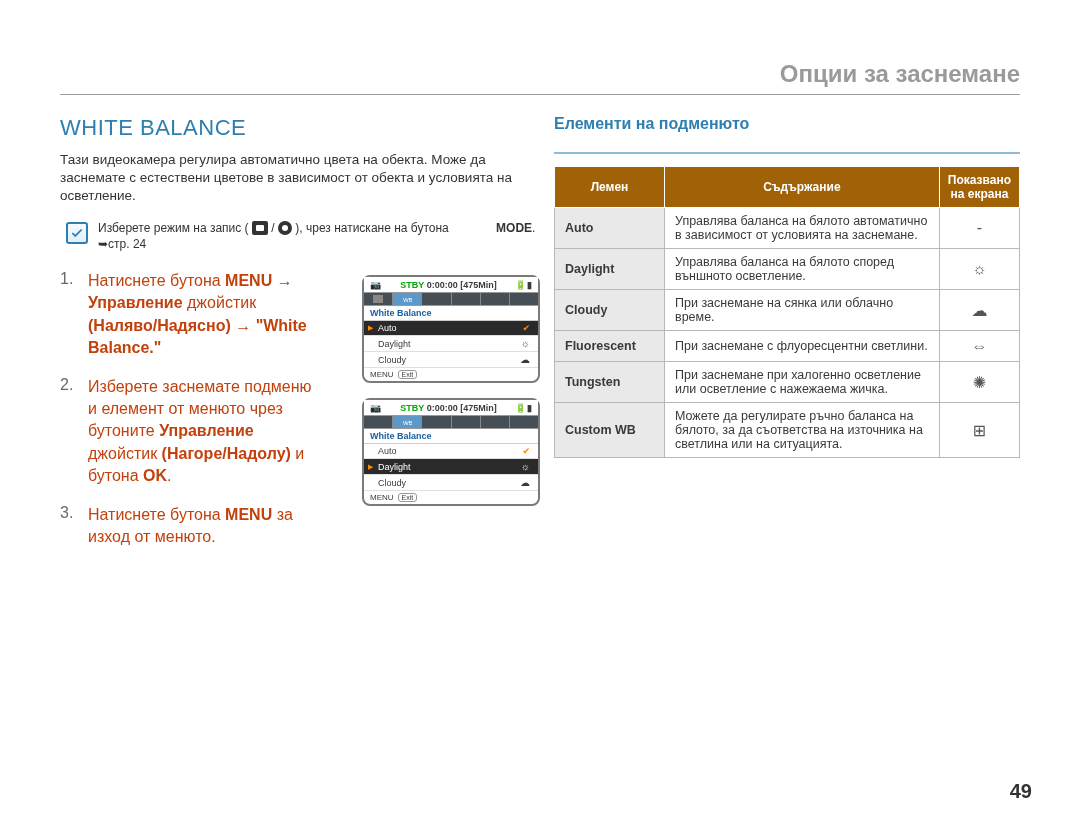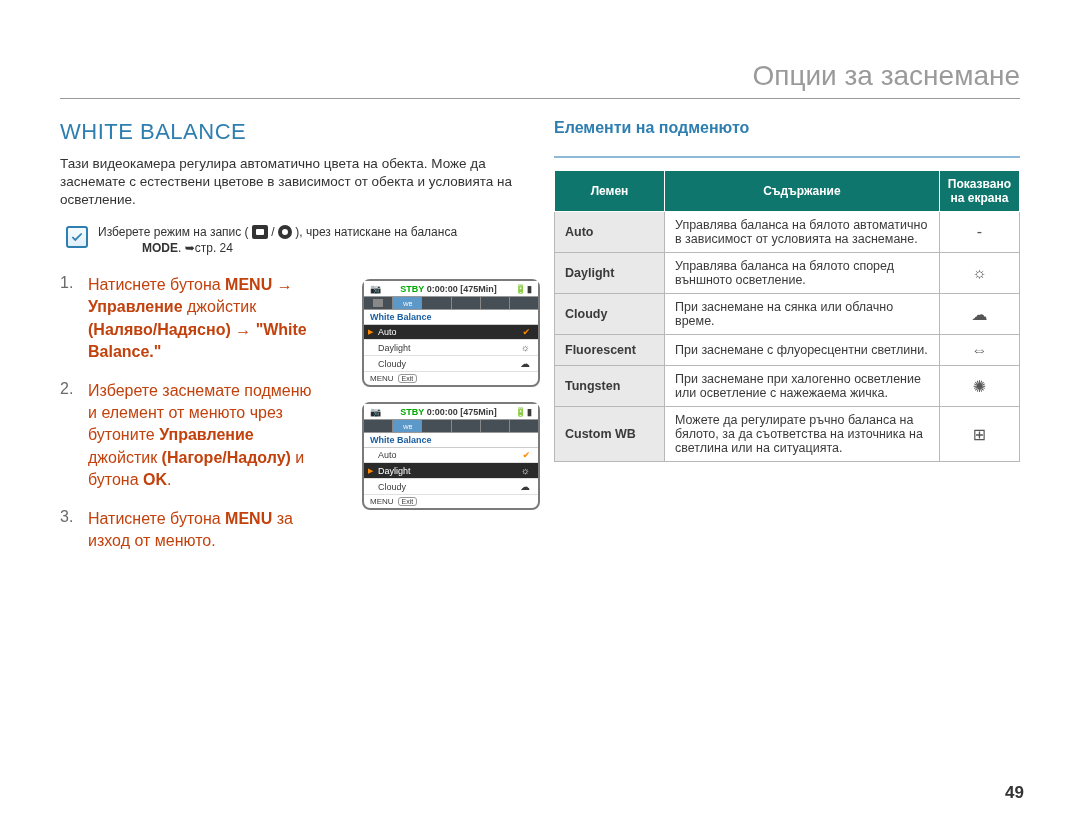--- a/index.html
+++ b/index.html
@@ -9,23 +9,23 @@
     height: 827px;
     background: #fff;
     color: #3a3a3a;
     position: relative;
   }
   .page {
     padding: 60px 60px 30px 60px;
   }
   .chapter-title {
     text-align: right;
-    font-size: 28px;
+    font-size: 24px;
     color: #9a9a9a;
-    font-weight: 400;
+    font-weight: 700;
     border-bottom: 1px solid #9a9a9a;
     padding-bottom: 6px;
     margin-bottom: 20px;
   }
   .columns {
     display: flex;
     gap: 14px;
   }
   .col-left {
     width: 480px;
@@ -177,21 +177,21 @@
     border-bottom:2px solid #8fb9d8;
     padding-bottom:19px;
     margin-bottom:12px;
   }
   table.opts {
     width:100%;
     border-collapse:collapse;
     font-size:12.5px;
   }
   table.opts th {
-    background:#0f766e;
+    background:#a16207;
     color:#fff;
     font-weight:bold;
     padding:6px 8px;
     border:1px solid #fff;
     font-size:12px;
   }
   table.opts td {
     border:1px solid #b8b8b8;
     padding:6px 10px;
     vertical-align:middle;
@@ -206,22 +206,22 @@
   table.opts td.icon {
     background:#fff;
     width:60px;
     text-align:center;
     font-size:16px;
     color:#555;
   }
   .page-num {
     position:absolute;
     bottom:24px;
-    right:56px;
-    font-size:17px;
+    right:48px;
+    font-size:20px;
     font-weight:bold;
     color:#333;
   }
 </style>
 </head>
 <body>
 
 <div class="page">
   <div class="chapter-title">Опции за заснемане</div>
 
@@ -235,21 +235,21 @@
         <span class="note-icon">
           <svg viewBox="0 0 24 24">
               <path fill="none" stroke="#2e7fb0" stroke-width="3" d="M4 12l5 5L20 6"></path>
             </svg>
         </span>
         <span class="note-text">
           <span>Изберете режим на запис ( </span>
           <span class="inline-icon cam"></span>
           <span> / </span>
           <span class="inline-icon photo"></span>
-          <span> ), чрез натискане на баланса </span>
+          <span> ), чрез натискане на бутона </span>
           <span class="b">MODE</span><span>. ➥стр. 24</span>
         </span>
       </div>
 
       <div class="steps-block">
         <div id="steps-container">
             <div class="step-row">
               <div class="step-num">1.</div>
               <div class="step-text"><span>Натиснете бутона </span><span class="b">MENU</span><span> → </span><span class="b">Управление</span><span> джойстик </span><span class="b">(Наляво/Надясно)</span><span> → </span><span class="b">"White Balance."</span></div>
             </div>

